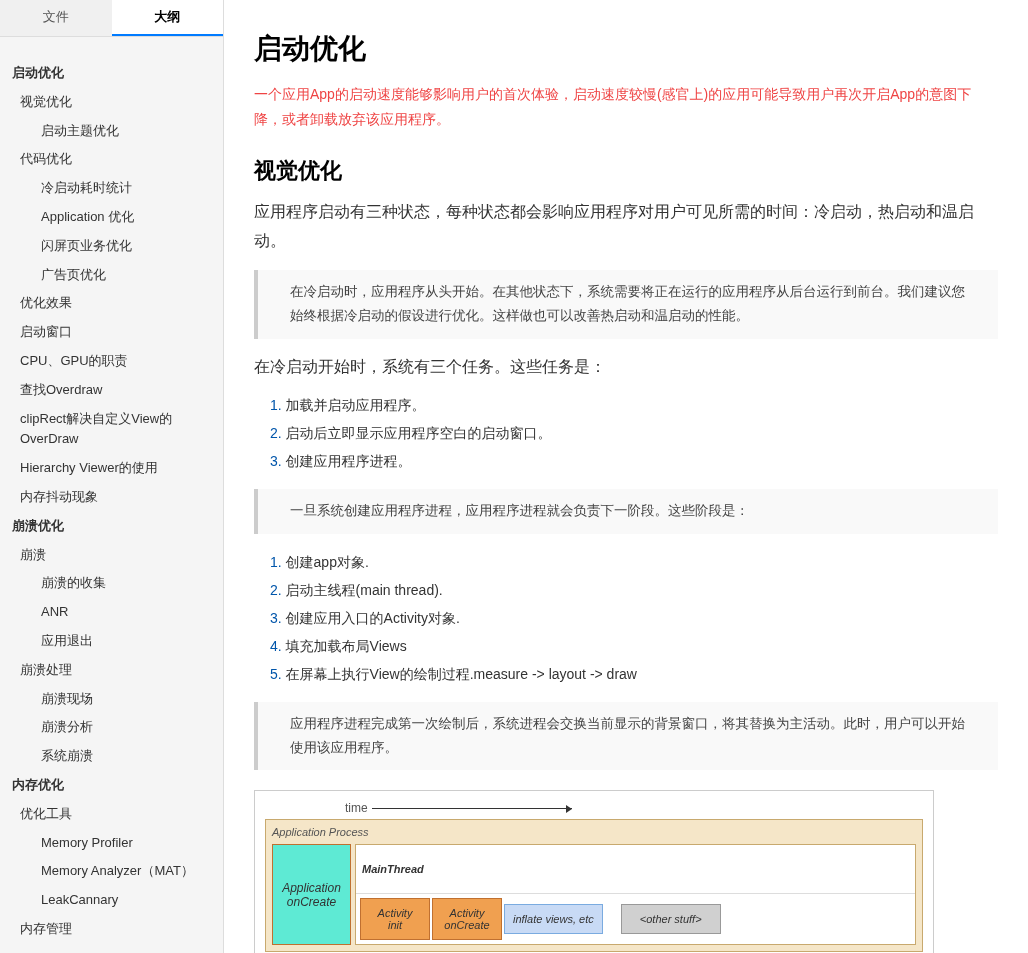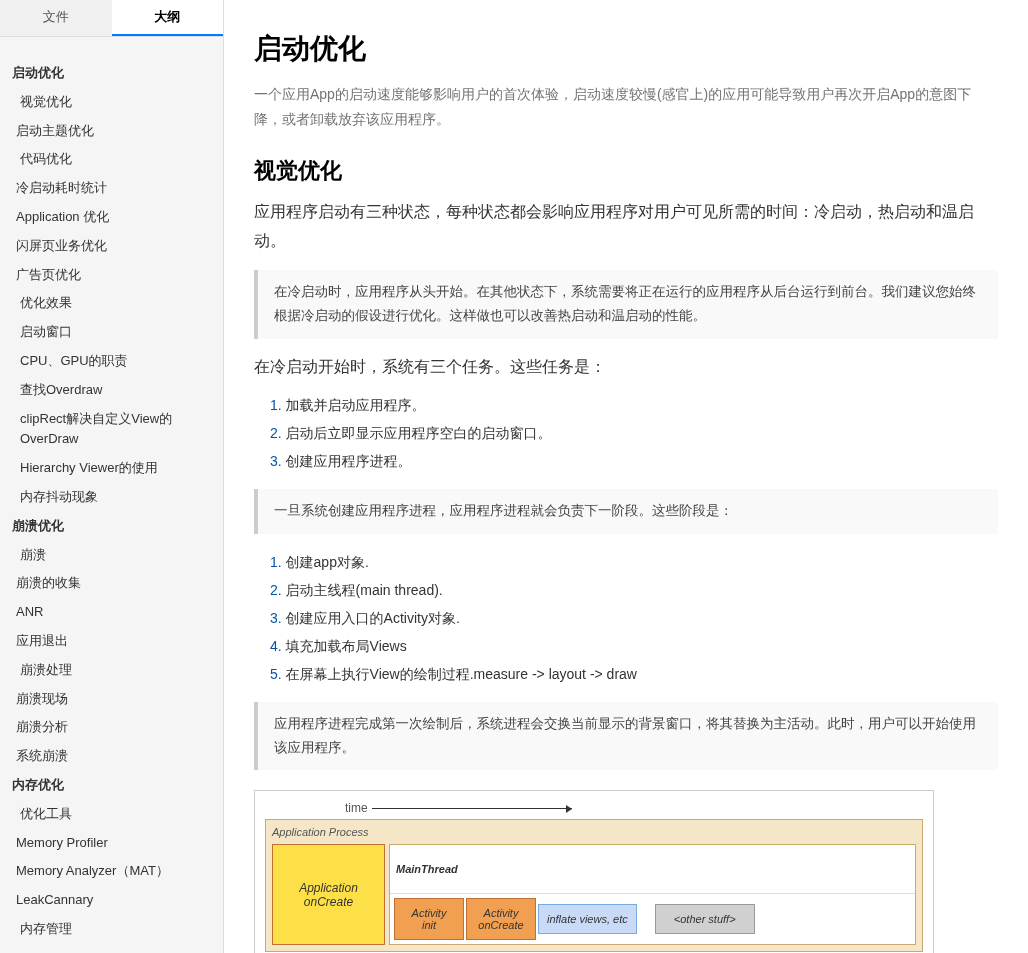--- a/index.html
+++ b/index.html
@@ -43,21 +43,21 @@
 
     .nav-item {
       padding: 4px 12px;
       cursor: pointer;
       font-size: 13px;
       color: #333;
       line-height: 1.6;
     }
     .nav-item.level-0 { font-weight: bold; padding-left: 12px; }
     .nav-item.level-1 { padding-left: 20px; }
-    .nav-item.level-2 { padding-left: 16px; }
+    .nav-item.level-2 { padding-left: 41px; }
 
     
     #main {
       flex: 1;
       overflow-y: auto;
       padding: 20px 30px 40px 30px;
       background: #fff;
     }
 
     h1.page-title {
@@ -71,27 +71,27 @@
       font-size: 22px;
       font-weight: bold;
       color: #000;
       margin-top: 24px;
       margin-bottom: 12px;
     }
 
     .intro-text {
       font-size: 14px;
       line-height: 1.8;
-      color: #737373;
+      color: #ef4444;
       margin-bottom: 14px;
     }
 
     .blockquote {
       border-left: 4px solid #ccc;
-      padding: 10px 16px;
+      padding: 10px 32px;
       background: #f9f9f9;
       margin: 14px 0;
       font-size: 13.5px;
       line-height: 1.8;
       color: #444;
     }
 
     .section-text {
       font-size: 16px;
       line-height: 1.8;
@@ -161,26 +161,26 @@
       margin-bottom: 6px;
     }
 
     .diagram-inner {
       display: flex;
       align-items: stretch;
       gap: 0;
     }
 
     .app-box {
-      background: #fde047;
+      background: #5eead4;
       border: 1px solid #c07030;
       padding: 8px 10px;
       font-size: 12px;
       text-align: center;
-      width: 113px;
+      width: 79px;
       display: flex;
       flex-direction: column;
       justify-content: center;
       align-items: center;
     }
 
     .main-thread-section {
       flex: 1;
       background: #fff;
       border: 1px solid #c8a96e;

